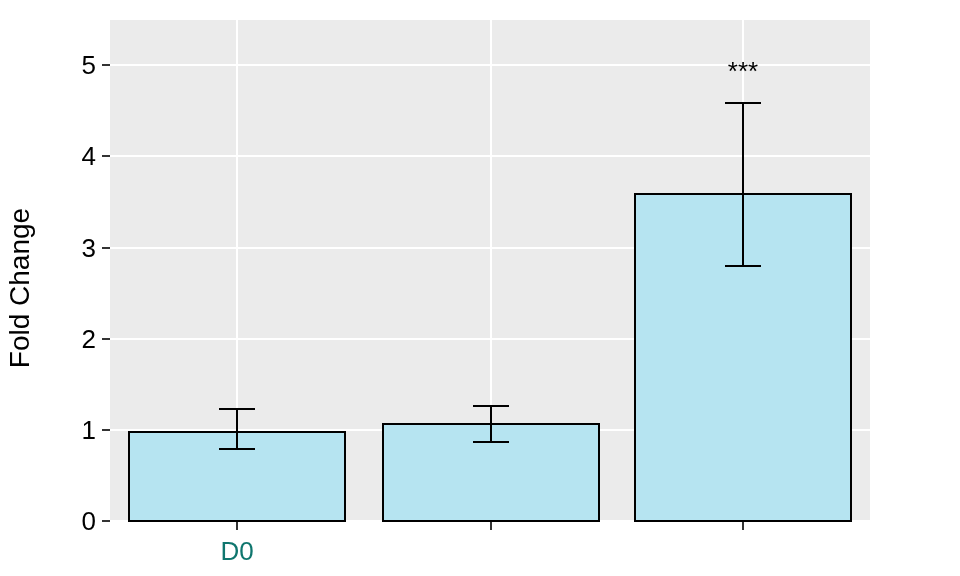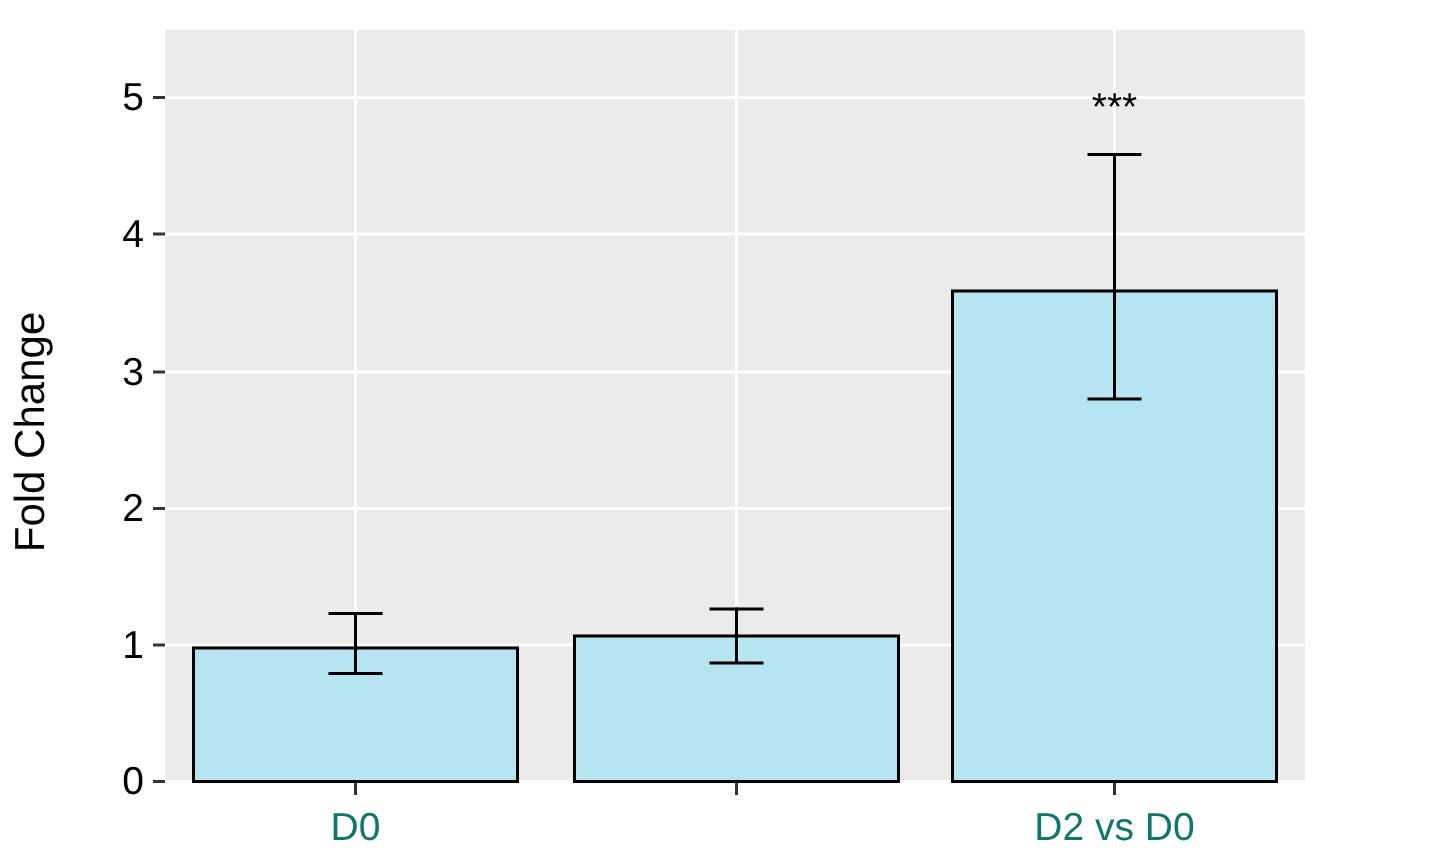--- a/index.html
+++ b/index.html
@@ -143,21 +143,20 @@
     <div class="y-tick" style="top:228px">3</div>
     <div class="y-tick-mark" style="top:136px"></div>
     <div class="y-tick" style="top:136px">4</div>
     <div class="y-tick-mark" style="top:45px"></div>
     <div class="y-tick" style="top:45px">5</div>
 
     <div class="x-tick-mark" style="left:127px"></div>
     <div class="x-tick" style="left:127px">D0</div>
     <div class="x-tick-mark" style="left:381px"></div>
     <div class="x-tick-mark" style="left:633px"></div>
-    <div class="x-tick" style="left:633px">D2 vs D0</div>
 
     <div class="bar" style="left:18px; width:218px; top:411px; height:91px"></div>
 
     <div class="bar" style="left:272px; width:218px; top:403px; height:99px"></div>
 
     <div class="bar" style="left:524px; width:218px; top:173px; height:329px"></div>
 
     <div class="err-stem" style="left:126px; top:388px; height:41px"></div>
     <div class="err-cap" style="left:109px; width:36px; top:388px"></div>
     <div class="err-cap" style="left:109px; width:36px; top:428px"></div>

